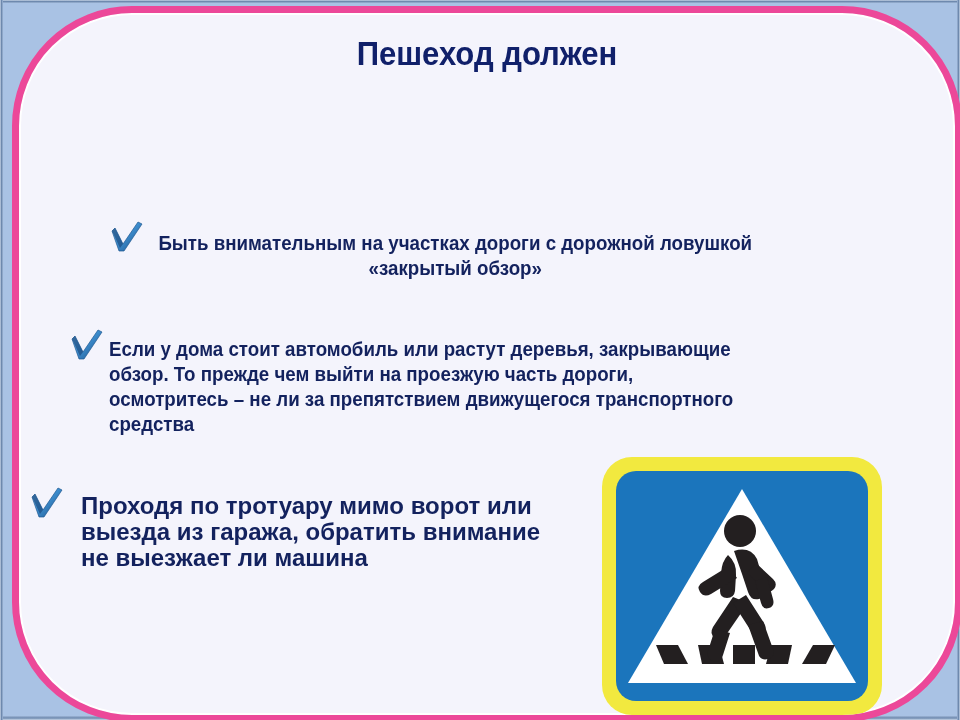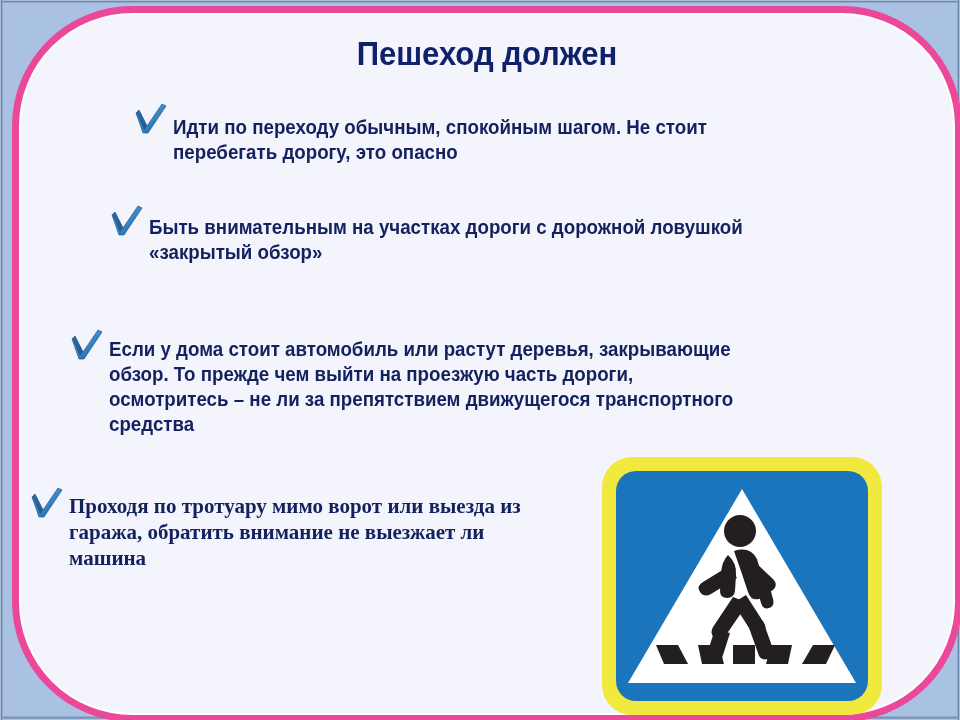--- a/index.html
+++ b/index.html
@@ -85,28 +85,29 @@
     font-weight: bold;
     font-size: 19.5px;
     line-height: 25px;
     font-family: "Liberation Sans Narrow", "Liberation Sans", sans-serif;
     transform: scaleX(0.96);
     transform-origin: left top;
     white-space: pre-line;
     padding-top: 14px;
   }
   .btext.wide {
-    font-family: Liberation Serif, serif;
+    font-family: Liberation Sans, sans-serif;
     transform: scaleX(1);
-    font-size: 21px;
+    font-size: 24px;
     line-height: 26px;
+    margin-left: 12px;
   }
 
   #b1 { left: 112px; top: 86px;  width: 660px; }
-  #b2 { left:  88px; top: 188px; width: 680px; }
+  #b2 { left:  88px; top: 204px; width: 680px; text-align: center; }
   #b3 { left:  48px; top: 312px; width: 700px; }
   #b4 { left:   8px; top: 470px; width: 520px; }
 
   #b1 .btext { padding-top: 16px; }
   #b2 .btext { padding-top: 14px; }
   #b3 .btext { padding-top: 12px; }
   #b4 .btext { padding-top: 10px; }
 
   
   .sign {
@@ -139,36 +140,20 @@
   <div class="mat"></div>
   <div class="edge-top"></div>
   <div class="edge-bottom"></div>
   <div class="edge-left"></div>
   <div class="edge-right"></div>
 
   <div class="panel">
 
     <div class="title">Пешеход должен</div>
 
-    <div class="bullet" id="b1">
-      <span class="check">
-        <svg viewBox="0 0 40 40" width="40" height="40">
-          <defs>
-            <linearGradient id="cg1" x1="0" y1="0" x2="1" y2="1">
-              <stop offset="0%" stop-color="#8fc4ec"></stop>
-              <stop offset="45%" stop-color="#3e8fd0"></stop>
-              <stop offset="100%" stop-color="#1b4f86"></stop>
-            </linearGradient>
-          </defs>
-          <path d="M5 14 L8 11 L16 27 L31 5 L35 7 L17 34 L12 34 Z" fill="url(#cg1)" stroke="#1e5791" stroke-width="0.7"></path>
-          <path d="M8 11 L16 27 L13 31 L5 14 Z" fill="#1d4f84" opacity="0.75"></path>
-        </svg>
-      </span>
-      <span class="btext">Идти по переходу обычным, спокойным шагом. Не стоит перебегать дорогу, это опасно</span>
-    </div>
 
     <div class="bullet" id="b2">
       <span class="check">
         <svg viewBox="0 0 40 40" width="40" height="40">
           <defs>
             <linearGradient id="cg2" x1="0" y1="0" x2="1" y2="1">
               <stop offset="0%" stop-color="#8fc4ec"></stop>
               <stop offset="45%" stop-color="#3e8fd0"></stop>
               <stop offset="100%" stop-color="#1b4f86"></stop>
             </linearGradient>

